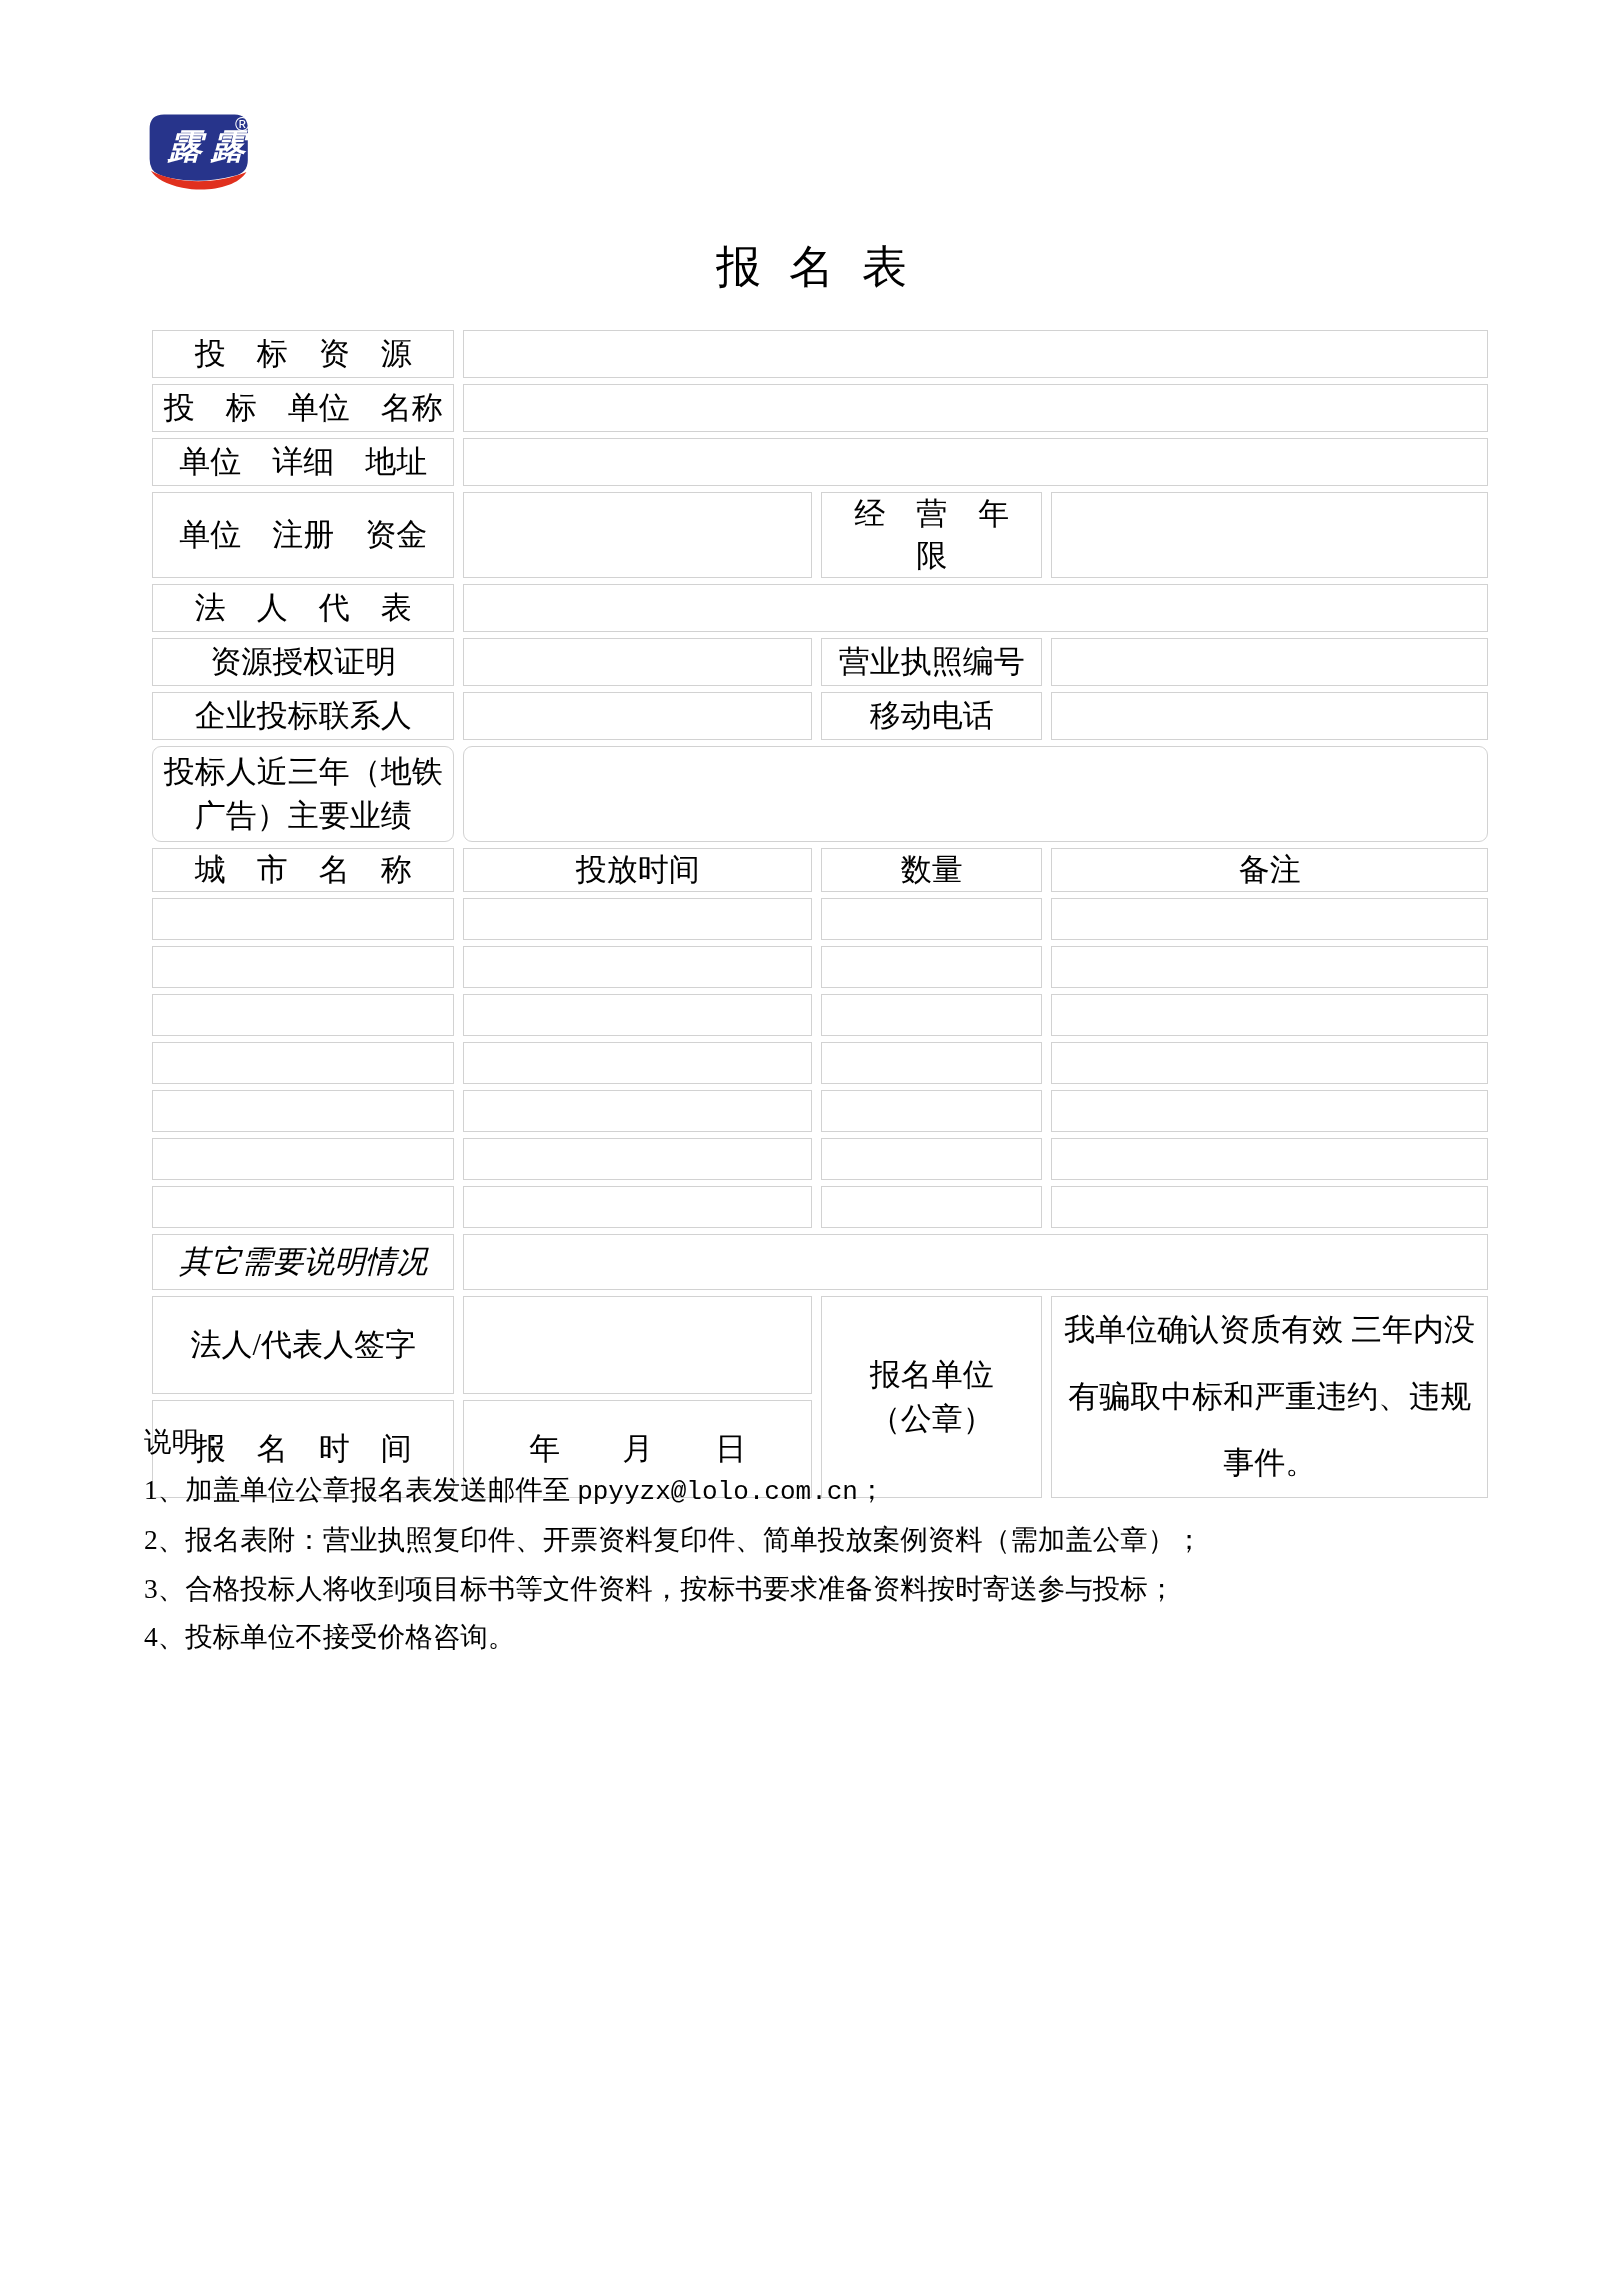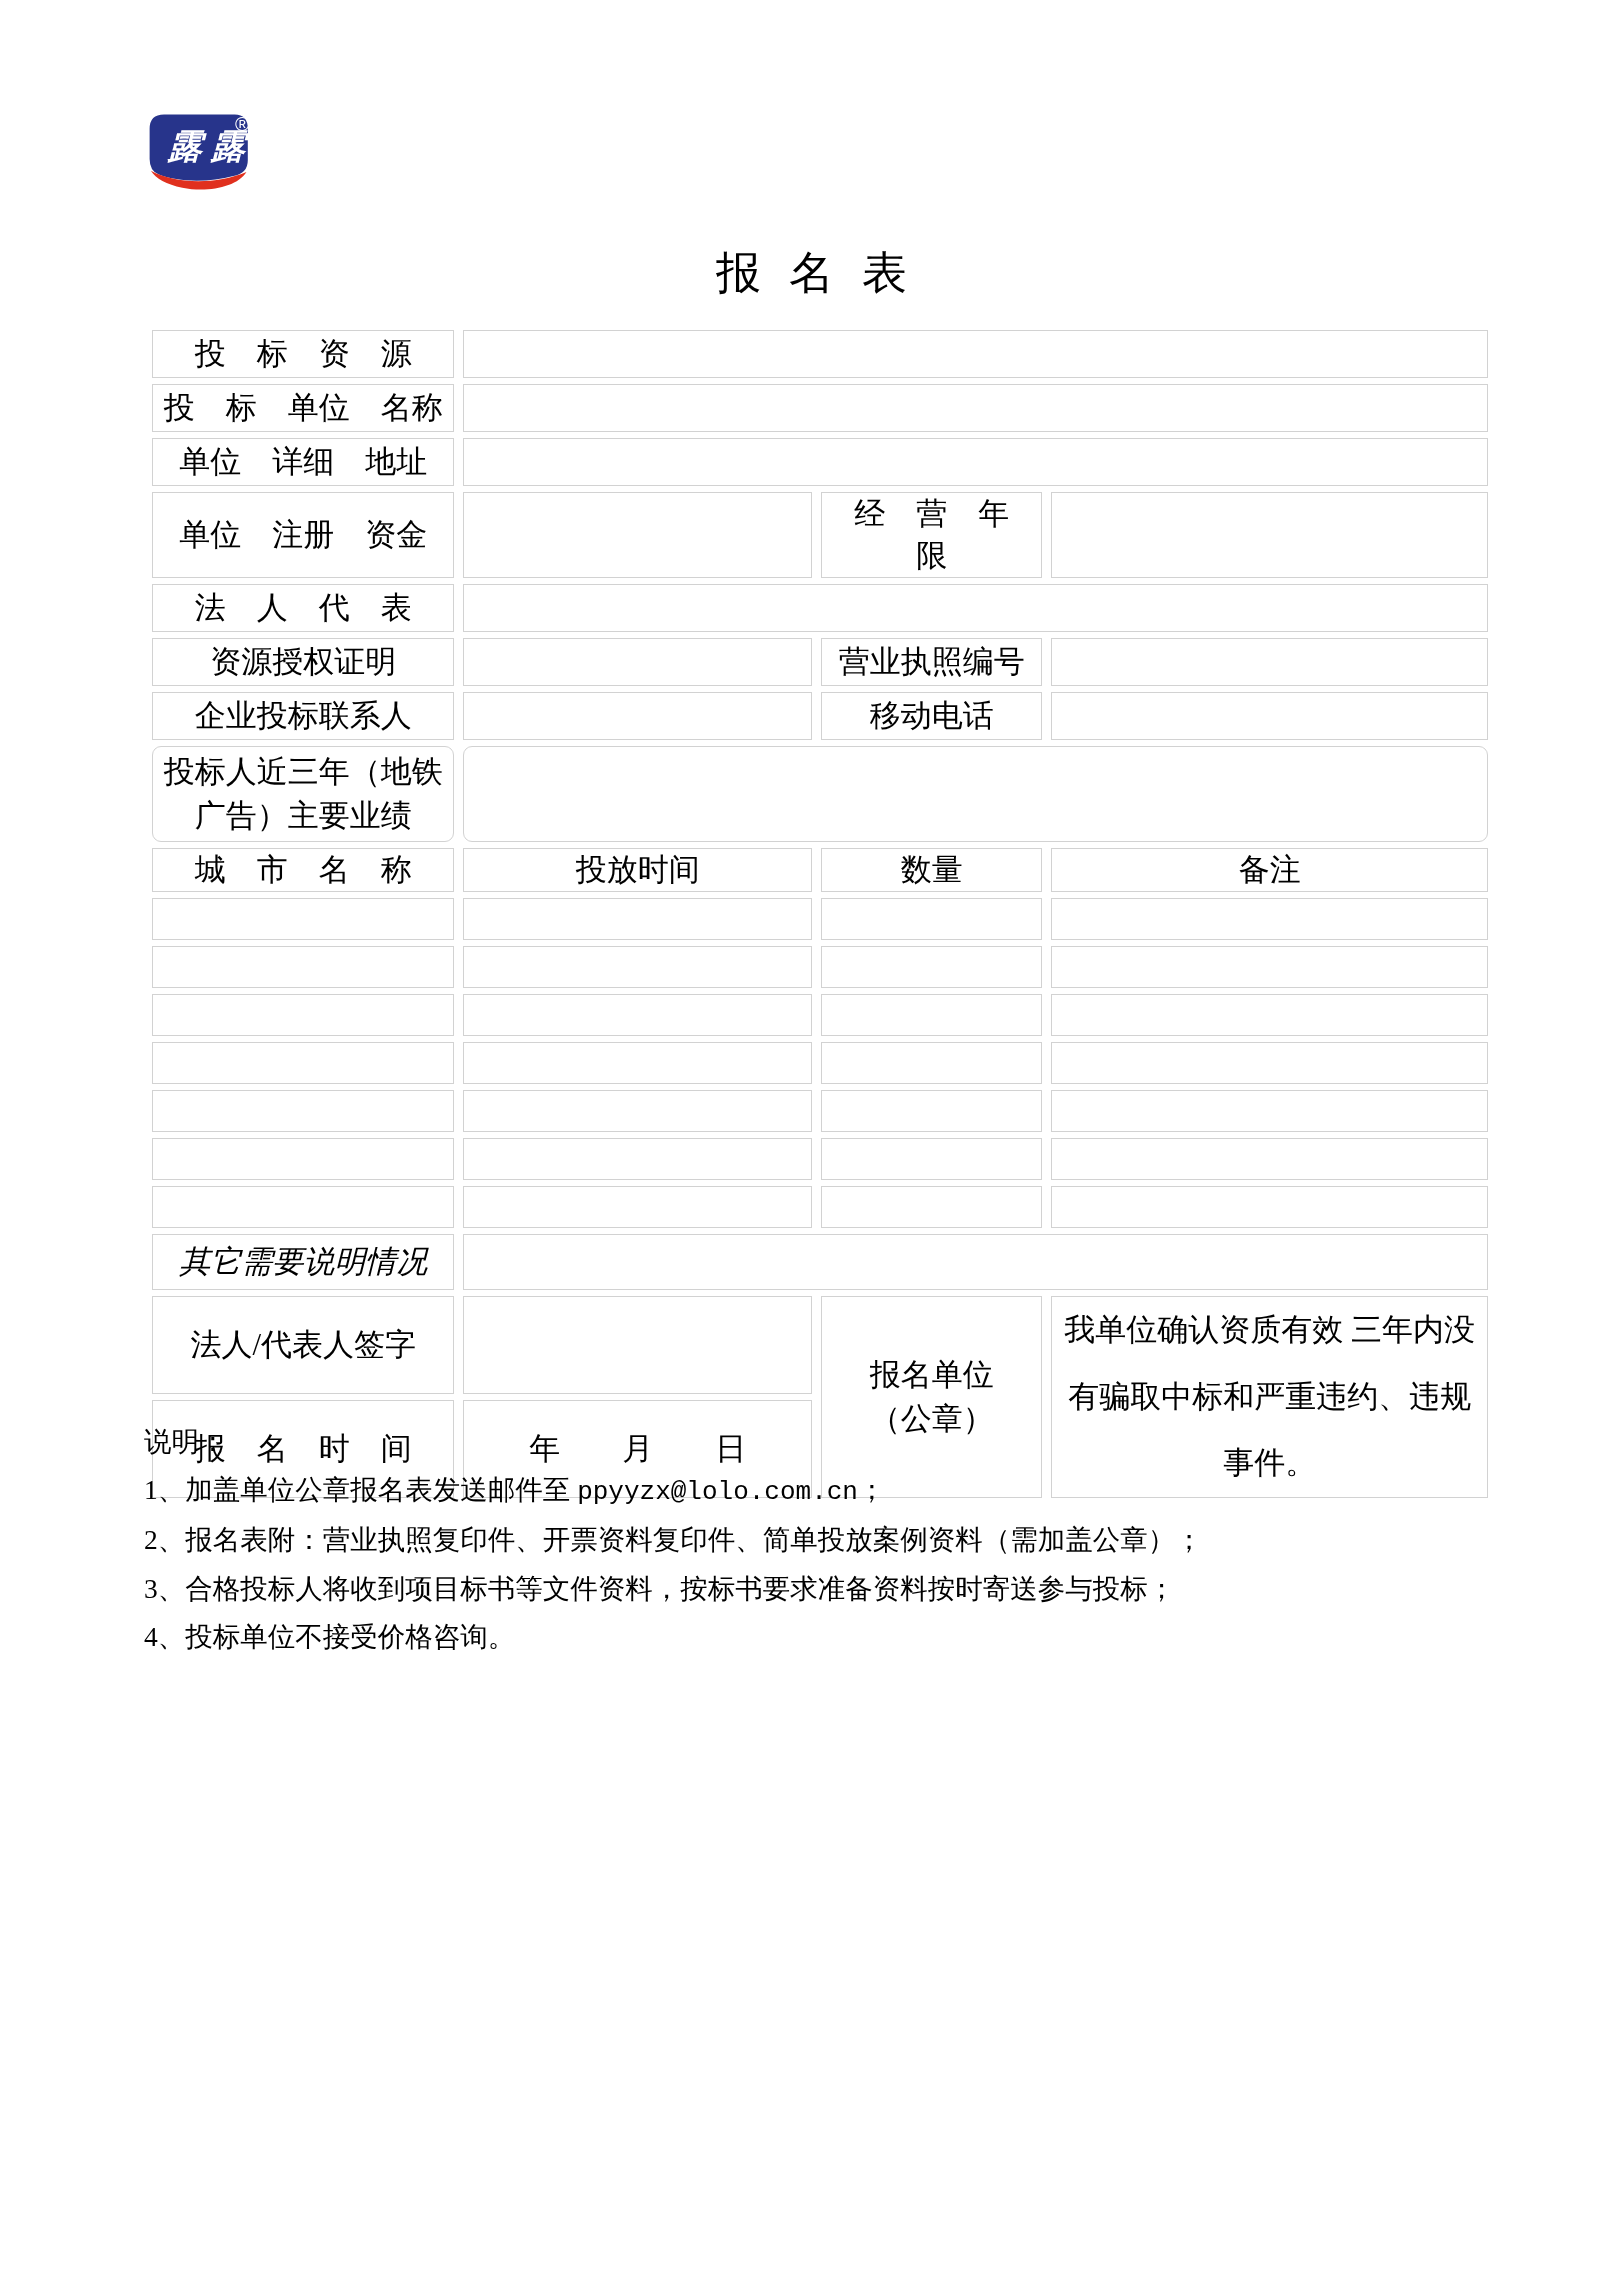--- a/index.html
+++ b/index.html
@@ -16,21 +16,20 @@
   .logo{position:absolute;left:147px;top:113px;width:108px;height:80px;font-style:italic;}
 
   
   .title{
     position:absolute;left:0;top:237px;width:1623px;
     text-align:center;
     font-size:45px;
     letter-spacing:0.62em;
     text-indent:0.62em; 
     white-space:nowrap;
-    margin-top:6px;
   }
 
   
   table.form{
     position:absolute;left:143px;top:324px;
     border-collapse:separate;
     border-spacing:9.2px 6.5px;
     table-layout:fixed;
     width:1354px;
   }

